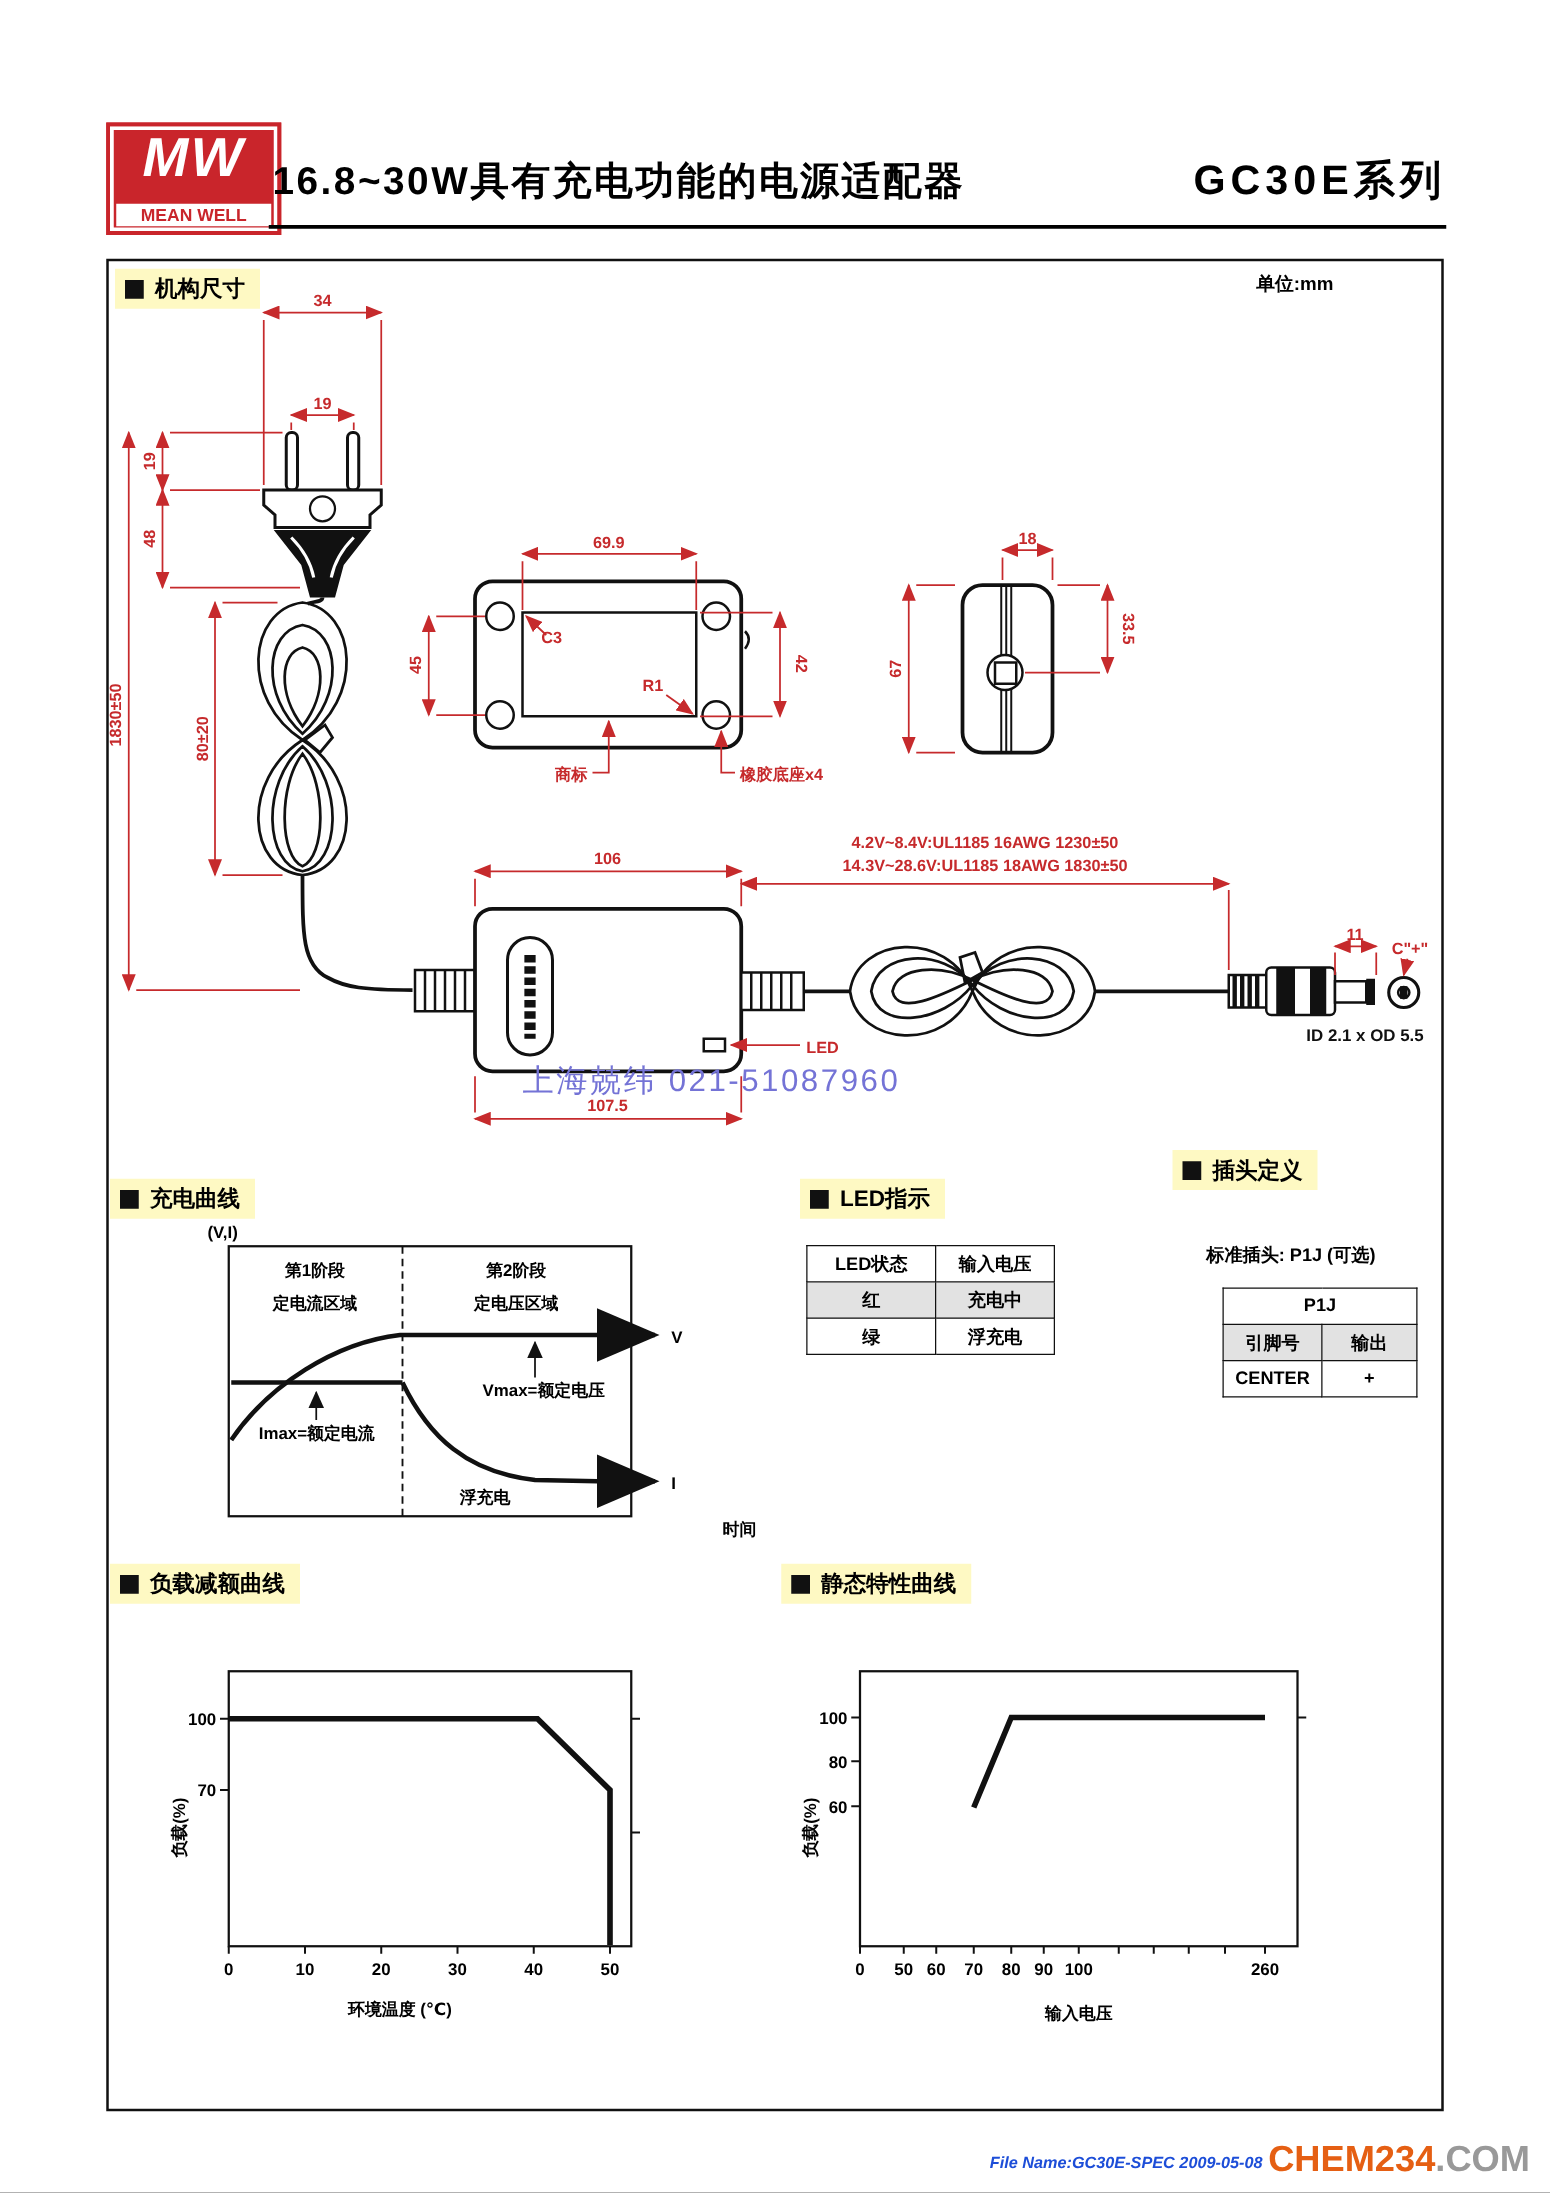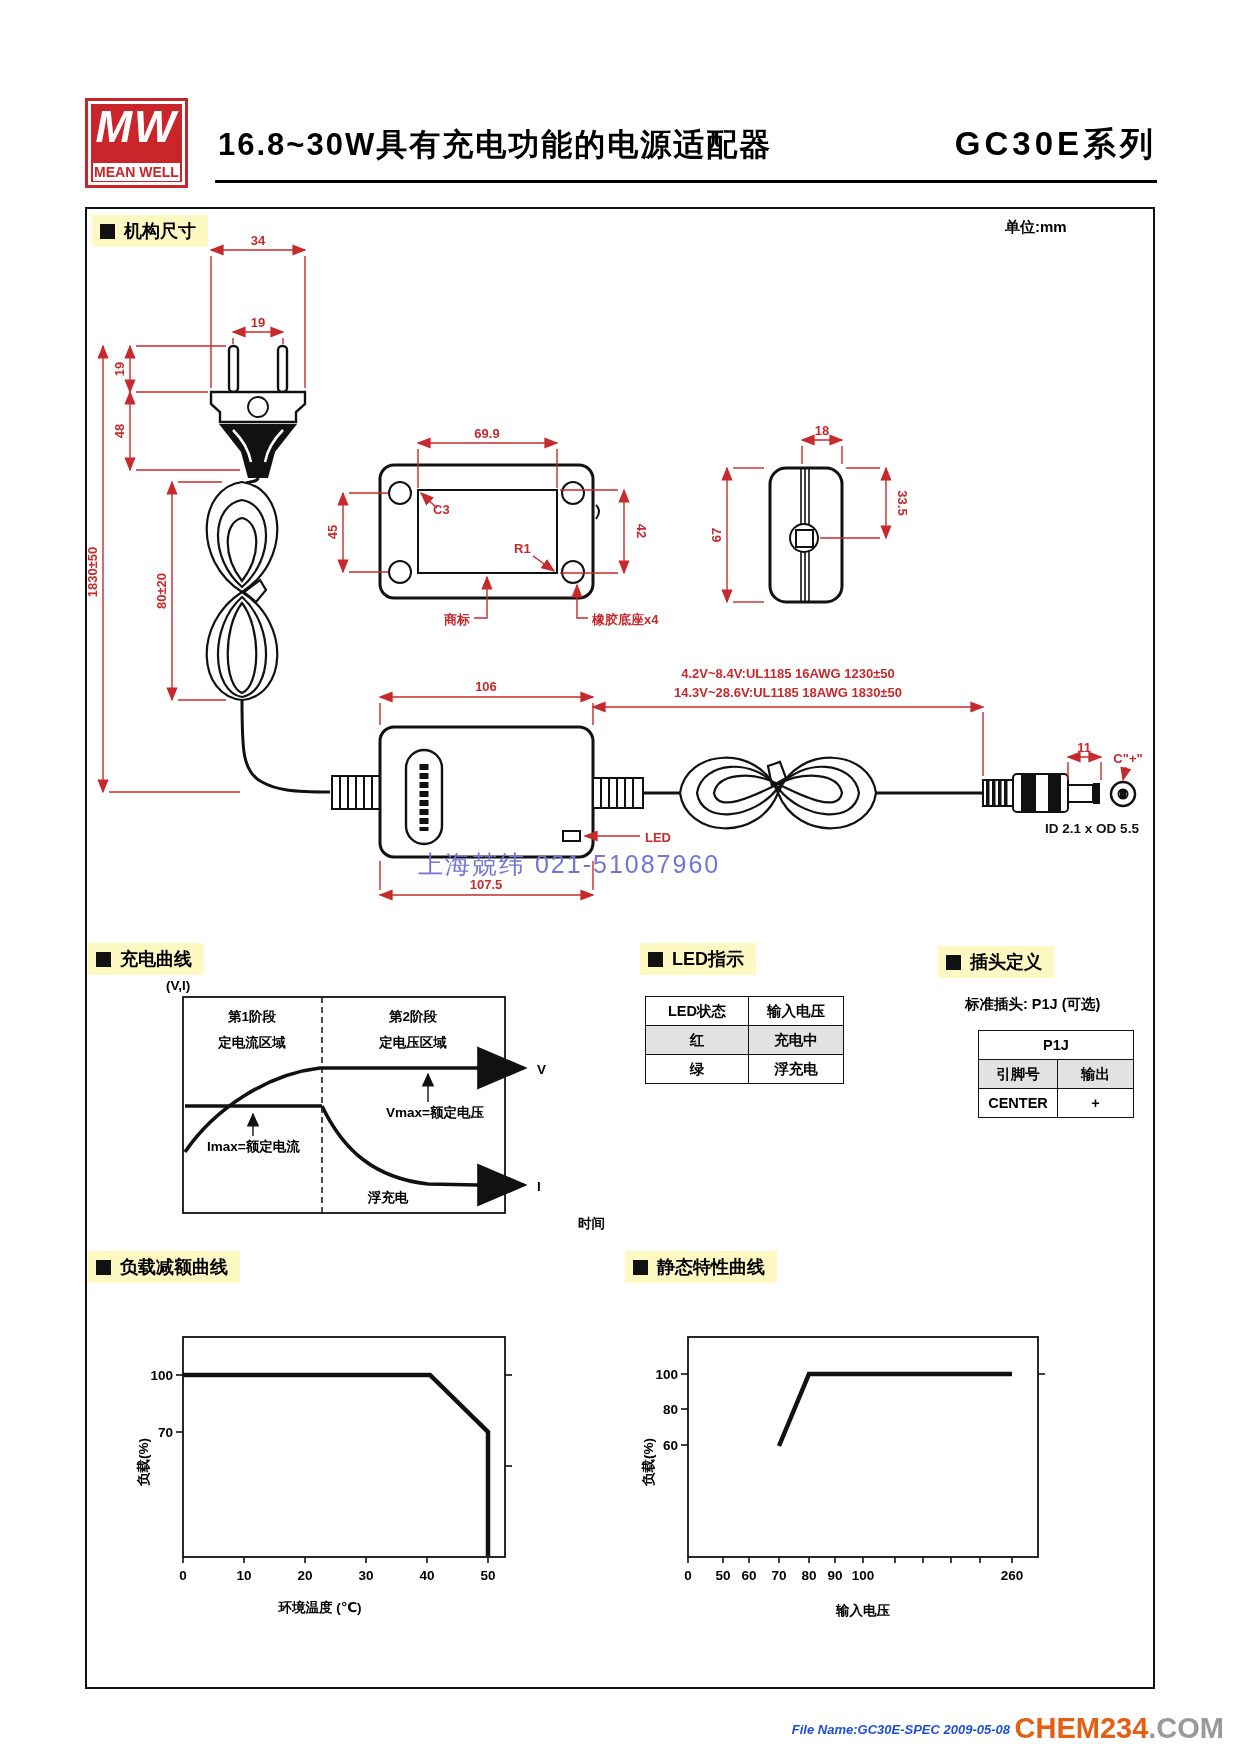--- a/index.html
+++ b/index.html
@@ -1,21 +1,21 @@
 <!DOCTYPE html>
 <html><head>
 <meta charset="utf-8">
 <style>
   html,body{margin:0;padding:0;background:#777;}
   .page{position:relative;width:1240px;height:1754px;background:#fff;margin:0 auto;
         font-family:"Liberation Sans","DejaVu Sans",sans-serif;color:#000;overflow:hidden;}
   .abs{position:absolute;}
 
   
-  .logo{left:85px;top:98px;width:103px;height:90px;background:#c9252b;
+  .logo{left:85px;top:98px;width:140px;height:90px;background:#c9252b;
         box-shadow:inset 0 0 0 3px #fff;border:3px solid #c9252b;box-sizing:border-box;}
   .logo-mw{color:#fff;font-style:italic;font-weight:bold;font-size:44px;text-align:center;
            line-height:52px;letter-spacing:2px;}
   .logo-sub{position:absolute;left:5px;right:5px;bottom:4px;background:#fff;color:#c9252b;
             font-weight:bold;font-size:14px;text-align:center;padding:1px 0;}
   .main-title{left:218px;top:124px;font-size:31px;font-weight:bold;letter-spacing:2px;white-space:nowrap;}
   .series-title{right:83px;top:122px;font-size:33px;font-weight:bold;letter-spacing:4px;white-space:nowrap;}
   .header-rule{left:215px;top:180px;width:942px;height:3px;background:#000;}
 
   
@@ -71,21 +71,21 @@
     <span>机构尺寸</span>
   </div>
   <div class="abs sec-label" style="left:88px;top:943px;">
     <span class="sq"></span>
     <span>充电曲线</span>
   </div>
   <div class="abs sec-label" style="left:640px;top:943px;">
     <span class="sq"></span>
     <span>LED指示</span>
   </div>
-  <div class="abs sec-label" style="left:938px;top:946px;font-family:Liberation Serif, serif;">
+  <div class="abs sec-label" style="left:938px;top:920px;font-family:Liberation Serif, serif;">
     <span class="sq"></span>
     <span>插头定义</span>
   </div>
   <div class="abs sec-label" style="left:88px;top:1251px;">
     <span class="sq"></span>
     <span>负载减额曲线</span>
   </div>
   <div class="abs sec-label" style="left:625px;top:1251px;">
     <span class="sq"></span>
     <span>静态特性曲线</span>

